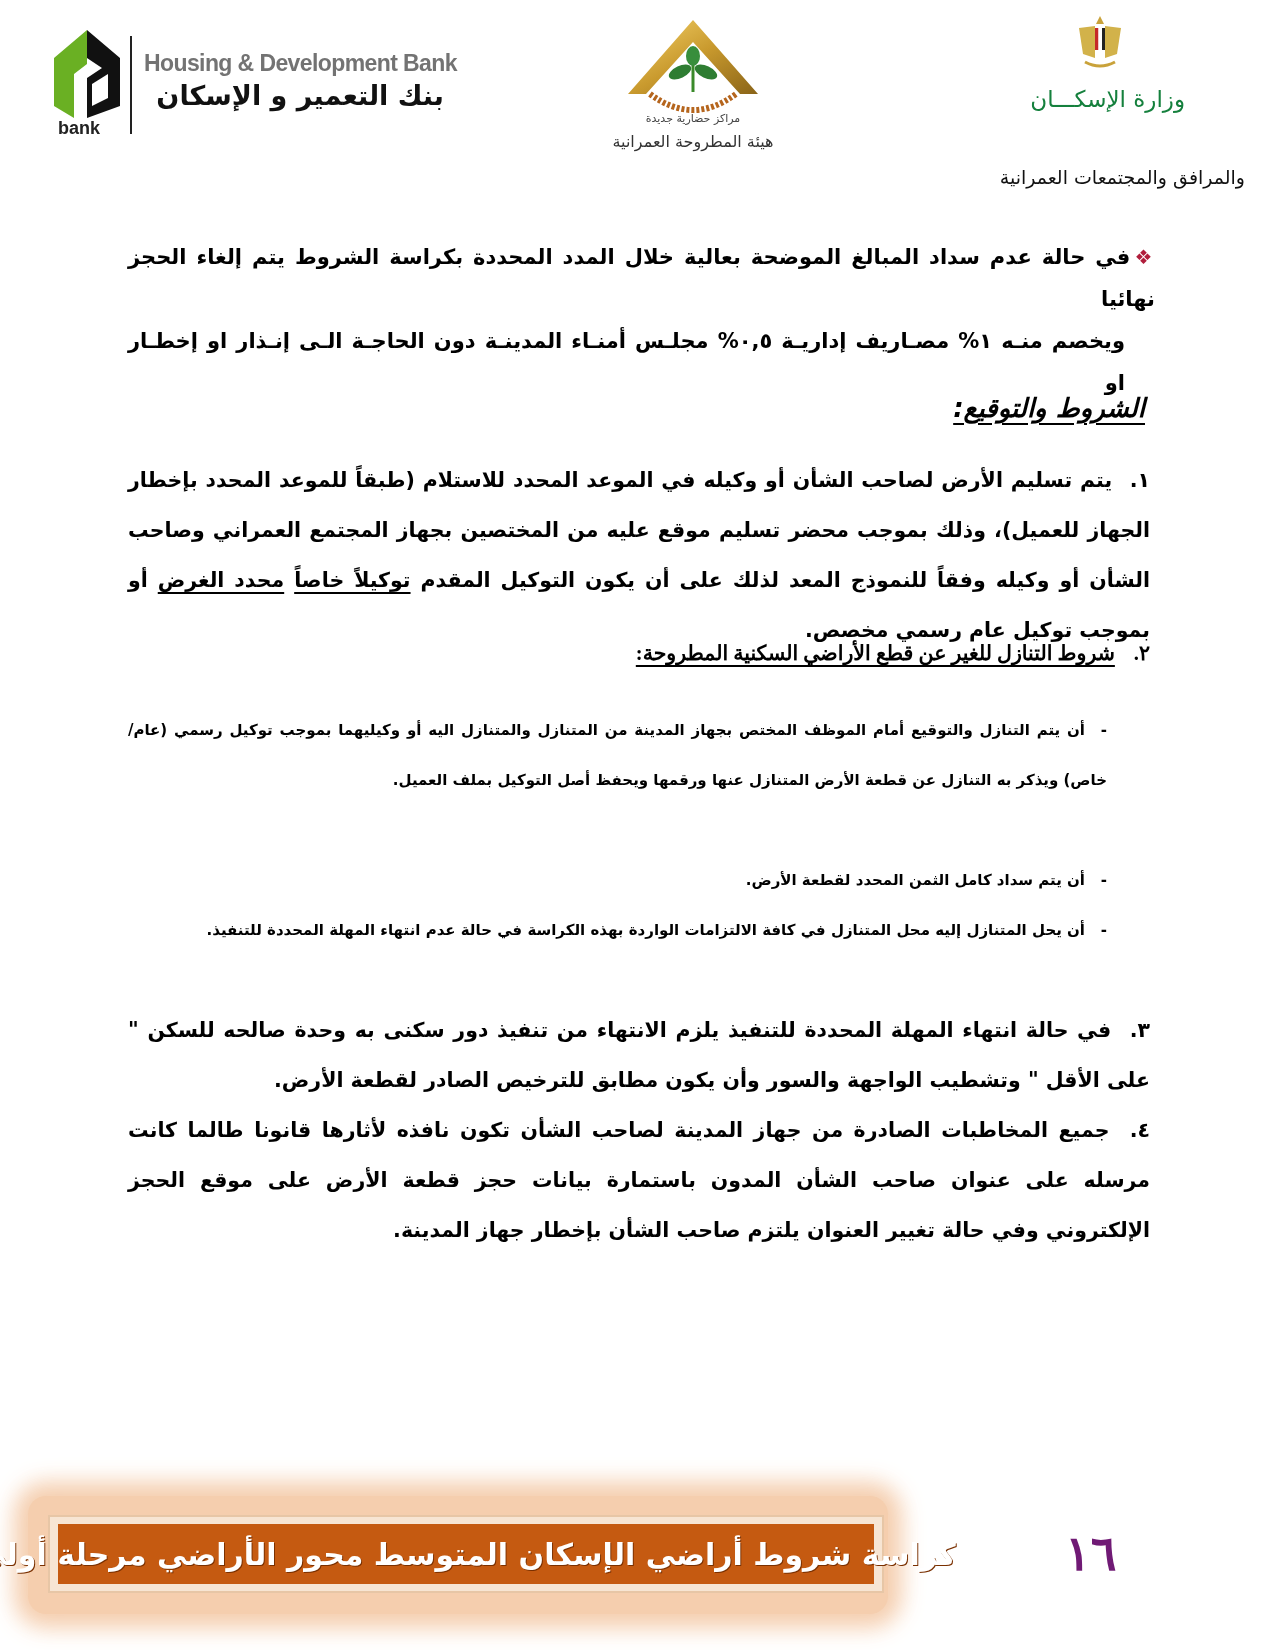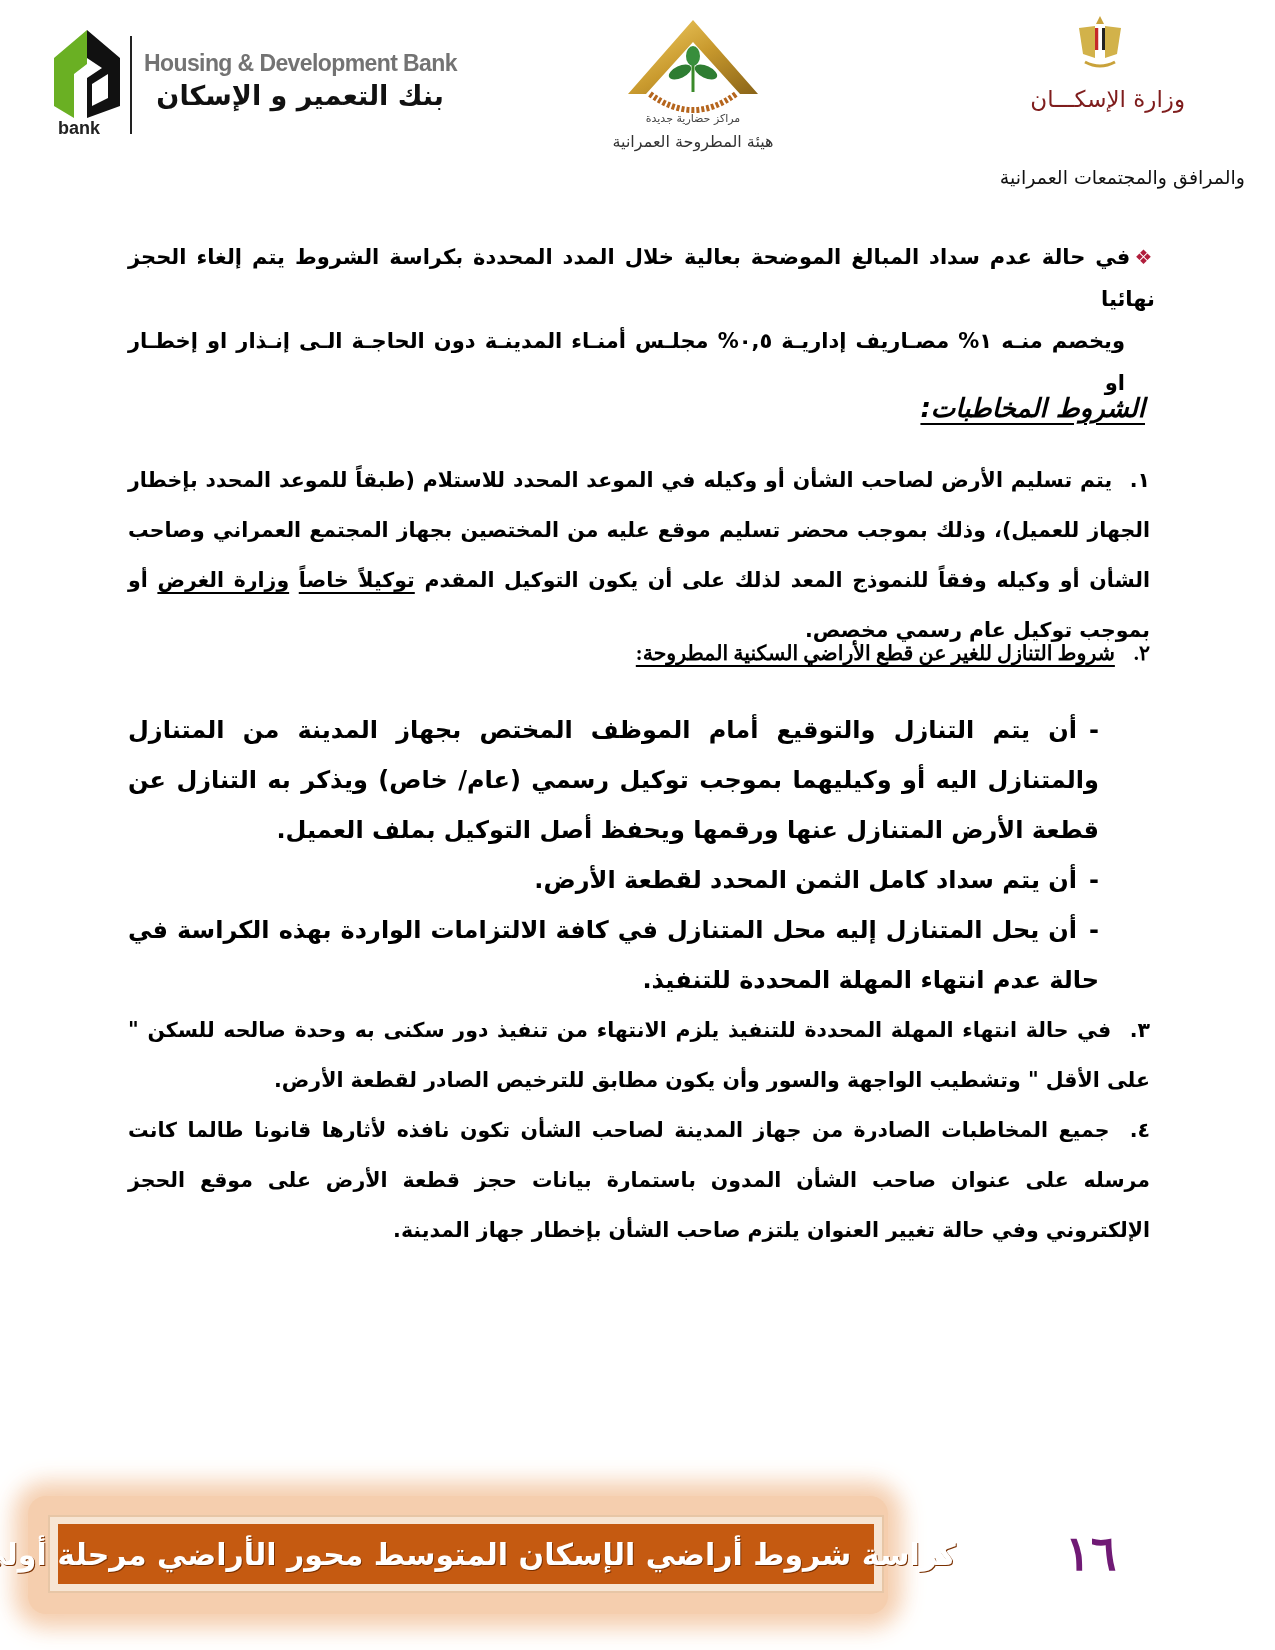--- a/index.html
+++ b/index.html
@@ -16,41 +16,41 @@
   .hdb-ar { position:absolute; left:92px; top:52px; width:300px; direction:rtl; text-align:right;
             font-family:"DejaVu Sans", sans-serif; font-weight:bold; font-size:27px; color:#111; white-space:nowrap; }
 
   .nuca-logo { left:588px; top:14px; width:210px; height:145px; }
   .nuca-caption { position:absolute; left:0; top:118px; width:210px; text-align:center; direction:rtl;
                   font-family:"DejaVu Sans", sans-serif; font-size:16px; color:#333; }
 
   .ministry { left:955px; top:14px; width:290px; height:140px; }
   .eagle { position:absolute; left:120px; top:0; width:50px; height:58px; }
   .ministry-l1 { position:absolute; right:60px; top:72px; direction:rtl; font-family:"DejaVu Sans", sans-serif;
-                 font-size:23px; color:#7f1d1d; white-space:nowrap; }
+                 font-size:23px; color:#15803d; white-space:nowrap; }
   .ministry-l2 { position:absolute; right:0; top:104px; direction:rtl; font-family:"DejaVu Sans", sans-serif;
                  font-size:19px; color:#111; white-space:nowrap;margin-top:48px; }
 
   
   .content { left:128px; width:1020px; direction:rtl; text-align:justify; font-weight:bold;
              font-family:"DejaVu Sans", sans-serif; color:#000; }
   .p-intro { top:236px; font-size:21px; line-height:42px; right:120px; left:128px; width:auto; }
   .bullet-diamond { color:#b01e3c; font-size:20px; margin-left:4px; }
   .p-intro .line-indent { display:block; padding-right:30px; }
 
   .section-title { right:130px; top:393px; direction:rtl; font-family:"DejaVu Sans", sans-serif;
                    font-weight:bold; font-style:italic; font-size:26px; text-decoration:underline;
                    text-underline-offset:6px; white-space:nowrap; }
 
   .item { position:absolute; direction:rtl; text-align:justify; font-weight:bold; font-size:20.5px;
           line-height:50px; left:128px; right:125px; font-family:"DejaVu Sans", sans-serif; }
   .item .num { display:inline-block; width:30px; text-align:right; }
   .u { text-decoration:underline; text-underline-offset:5px; }
-  .subitem { position:absolute; direction:rtl; text-align:justify; font-weight:bold; font-size:24px;
-             line-height:50px; left:128px; right:176px; font-family:"DejaVu Sans", sans-serif; }
+  .subitem { position:absolute; direction:rtl; text-align:justify; font-weight:bold; font-size:15px;
+             line-height:50px; left:128px; right:168px; font-family:"DejaVu Sans", sans-serif; }
   .subitem .dash { display:inline-block; width:22px; }
 
   
   .footer-glow { left:28px; top:1496px; width:860px; height:118px; border-radius:18px;
                  background:#f4c9a6; box-shadow:0 0 22px 14px #f4c9a6; opacity:0.9; }
   .footer-bar { left:48px; top:1515px; width:836px; height:78px; background:#f7e5d3;
                 box-shadow:inset 0 0 0 2px #e7c6a6; }
   .footer-inner { position:absolute; left:10px; top:9px; right:10px; bottom:9px; background:#c55a11;
                   display:flex; align-items:center; justify-content:center; }
   .footer-title { direction:rtl; color:#fff; font-family:"DejaVu Sans", sans-serif; font-weight:bold;
@@ -105,25 +105,25 @@
   </svg>
   <div class="ministry-l1">وزارة الإسكـــان</div>
   <div class="ministry-l2">والمرافق والمجتمعات العمرانية</div>
 </div>
 
 <div class="abs content p-intro">
   <span class="bullet-diamond">❖</span><span>في حالة عدم سداد المبالغ الموضحة بعالية خلال المدد المحددة بكراسة الشروط يتم إلغاء الحجز نهائيا</span>
   <span class="line-indent">ويخصم منـه ١% مصـاريف إداريـة ٠,٥% مجلـس أمنـاء المدينـة دون الحاجـة الـى إنـذار او إخطـار او</span>
 </div>
 
-<div class="abs section-title">الشروط المخاطبات:</div>
+<div class="abs section-title">الشروط والتوقيع:</div>
 
 <div class="item" style="top:455px;">
   <span class="num">١.</span>
-  <span>يتم تسليم الأرض لصاحب الشأن أو وكيله في الموعد المحدد للاستلام (طبقاً للموعد المحدد بإخطار الجهاز للعميل)، وذلك بموجب محضر تسليم موقع عليه من المختصين بجهاز المجتمع العمراني وصاحب الشأن أو وكيله وفقاً للنموذج المعد لذلك على أن يكون التوكيل المقدم </span><span class="u">توكيلاً خاصاً</span><span> </span><span class="u">وزارة الغرض</span><span> أو بموجب توكيل عام رسمي مخصص.</span>
+  <span>يتم تسليم الأرض لصاحب الشأن أو وكيله في الموعد المحدد للاستلام (طبقاً للموعد المحدد بإخطار الجهاز للعميل)، وذلك بموجب محضر تسليم موقع عليه من المختصين بجهاز المجتمع العمراني وصاحب الشأن أو وكيله وفقاً للنموذج المعد لذلك على أن يكون التوكيل المقدم </span><span class="u">توكيلاً خاصاً</span><span> </span><span class="u">محدد الغرض</span><span> أو بموجب توكيل عام رسمي مخصص.</span>
 </div>
 
 <div class="item" style="top:628px;font-family:Liberation Serif, serif;">
   <span class="num">٢.</span>
   <span class="u">شروط التنازل للغير عن قطع الأراضي السكنية المطروحة:</span>
 </div>
 <div class="subitem" style="top:705px;">
   <span class="dash">-</span><span>أن يتم التنازل والتوقيع أمام الموظف المختص بجهاز المدينة من المتنازل والمتنازل اليه أو وكيليهما بموجب توكيل رسمي (عام/ خاص) ويذكر به التنازل عن قطعة الأرض المتنازل عنها ورقمها ويحفظ أصل التوكيل بملف العميل.</span>
 </div>
 <div class="subitem" style="top:855px;">

